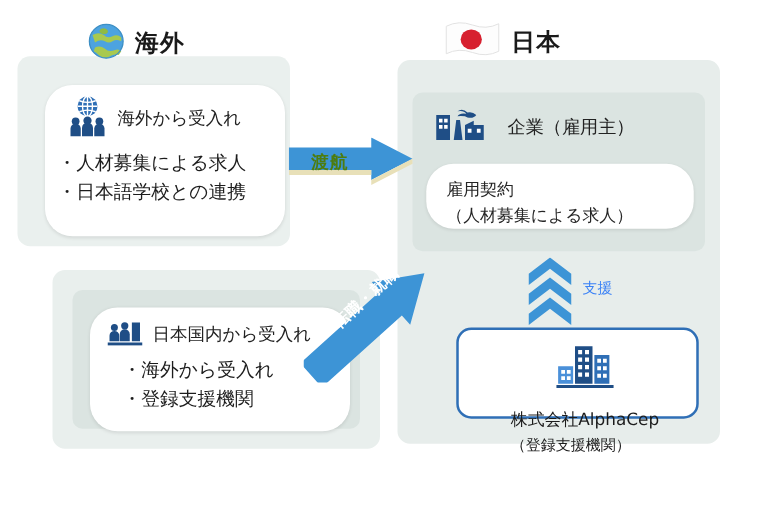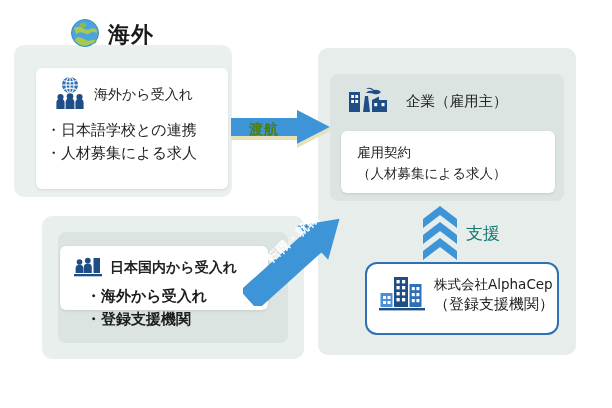--- a/index.html
+++ b/index.html
@@ -46,45 +46,45 @@
     left: 330px; top: 74px; width: 234px; height: 127px;
   }
   .subpanel-domestic {
     left: 58px;  top: 232px; width: 230px; height: 111px;
   }
 
   
   .card {
     position: absolute;
     background: #ffffff;
-    border-radius: 6px;
+    border-radius: 22px;
     box-shadow: 0 1px 3px rgba(0,0,0,0.10);
   }
   .card-overseas  { left: 36px;  top: 68px;  width: 192px; height: 121px; }
-  .card-contract  { left: 341px; top: 131px; width: 214px; height: 62px;  }
-  .card-domestic  { left: 60px;  top: 246px; width: 208px; height: 64px; font-weight: bold;  }
+  .card-contract  { left: 341px; top: 131px; width: 214px; height: 52px;  }
+  .card-domestic  { left: 72px;  top: 246px; width: 208px; height: 99px;  }
   .card-alphacep  {
     left: 365px; top: 262px; width: 190px; height: 69px;
     border: 2px solid #2f6fb6;
     border-radius: 12px;
     box-shadow: none;
     background: #ffffff;
   }
 
   
   .region-head {
     position: absolute;
     display: flex;
     align-items: center;
     gap: 8px;
   }
   .region-overseas { left: 70px;  top: 18px; }
   .region-japan    { left: 355px; top: 16px; }
   .region-label {
-    font-size: 22px;
+    font-size: 19px;
     font-weight: bold;
     color: #1a1a1a;
     letter-spacing: 1px;
     white-space: nowrap;
   }
 
   
   .card-head {
     display: flex;
     align-items: center;
@@ -124,23 +124,24 @@
   .card-contract .inner { padding: 11px 0 0 16px; }
 
   .card-domestic .inner { padding: 9px 0 0 14px; }
   .card-domestic .bullets { margin-top: 4px; padding-left: 12px; }
 
   .card-alphacep .inner {
     display: flex;
     align-items: center;
     gap: 9px;
     padding: 8px 0 0 12px;
+    flex-direction: column;
   }
   .alphacep-text .l1 { font-size: 13.5px; color: #1c1c1c; white-space: nowrap; }
-  .alphacep-text .l2 { font-size: 15px;  color: #1c1c1c; white-space: nowrap; margin-top: 3px; text-align: center; }
+  .alphacep-text .l2 { font-size: 12px;  color: #1c1c1c; white-space: nowrap; margin-top: 3px; text-align: center; }
 
   
   .company-head {
     position: absolute;
     left: 348px; top: 84px;
     display: flex;
     align-items: center;
     gap: 18px;
   }
   .company-head .card-head-text { font-size: 14.5px; }
@@ -176,22 +177,22 @@
     letter-spacing: 0.5px;
   }
   .arrow-support {
     position: absolute;
     left: 422px; top: 206px;
     width: 36px; height: 56px;
   }
   .support-label {
     position: absolute;
     left: 466px; top: 222px;
-    font-size: 17px;
-    color: #0f766e;
+    font-size: 12px;
+    color: #3b82f6;
     white-space: nowrap;
   }
 </style>
 </head>
 <body>
 
 <div id="stage">
 
   <div class="panel panel-overseas"></div>
   <div class="panel panel-japan"></div>
@@ -206,20 +207,29 @@
         <circle cx="15" cy="15" r="13.5" fill="#4da3e0"></circle>
         <path d="M4 10 q5 -3 9 0 q3 3 7 1 q4 -2 7 1 l0 3 q-4 -2 -7 0 q-3 2 -6 0 q-4 -2 -8 1 z" fill="#a8c94f"></path>
         <path d="M6 20 q4 -2 8 1 q3 3 8 1 q3 -1 5 1 l-2 3 q-4 -1 -7 1 q-5 3 -9 -1 q-2 -2 -4 -3 z" fill="#a8c94f"></path>
         <path d="M11 5 q3 -1 5 1 q1 2 -1 3 q-3 1 -5 -1 q-1 -2 1 -3 z" fill="#8fbb42"></path>
         <circle cx="15" cy="15" r="13.5" fill="none" stroke="#3d8fc4" stroke-width="1"></circle>
       </svg>
     </span>
     <span class="region-label">海外</span>
   </div>
 
+  <div class="region-head region-japan">
+    <span>
+      <svg width="46" height="32" viewBox="0 0 46 32">
+        <path d="M2 5 q10 -5 21 -1 q11 4 21 -1 l0 22 q-10 5 -21 1 q-11 -4 -21 1 z" fill="#fdfdfd" stroke="#e2e2e2" stroke-width="0.8"></path>
+        <ellipse cx="22" cy="15.5" rx="8.5" ry="8" fill="#d7202f"></ellipse>
+      </svg>
+    </span>
+    <span class="region-label">日本</span>
+  </div>
 
   <div class="card card-overseas">
     <div class="inner">
       <div class="card-head">
         <span>
           <svg width="32" height="34" viewBox="0 0 32 34">
             <circle cx="16" cy="9" r="8" fill="#2f6fb6"></circle>
             <g stroke="#ffffff" stroke-width="1.1" fill="none">
               <line x1="8" y1="9" x2="24" y2="9"></line>
               <line x1="16" y1="1" x2="16" y2="17"></line>
@@ -233,22 +243,22 @@
               <circle cx="16" cy="20.5" r="3.3"></circle>
               <path d="M11.6 33 v-6.6 a4.4 4.4 0 0 1 8.8 0 V33 z"></path>
               <circle cx="25.5" cy="21" r="3.1"></circle>
               <path d="M21.4 33 v-6.2 a4.1 4.1 0 0 1 8.2 0 V33 z"></path>
             </g>
           </svg>
         </span>
         <span class="card-head-text">海外から受入れ</span>
       </div>
       <ul class="bullets">
+        <li>人材募集による求人</li>
         <li>日本語学校との連携</li>
-        <li>人材募集による求人</li>
       </ul>
     </div>
   </div>
 
   <div class="company-head">
     <span>
       <svg width="40" height="30" viewBox="0 0 40 30">
         <path d="M26 6 q-4 -4 -8 -1 q5 -1 7 2 q-5 -1 -7 2 q6 -0.5 8 1 q5 1 7 -2 q-3 -3 -7 -2 z" fill="#1f4e86"></path>
         <rect x="1" y="8" width="11" height="20" fill="#1f4e86"></rect>
         <g fill="#ffffff">

